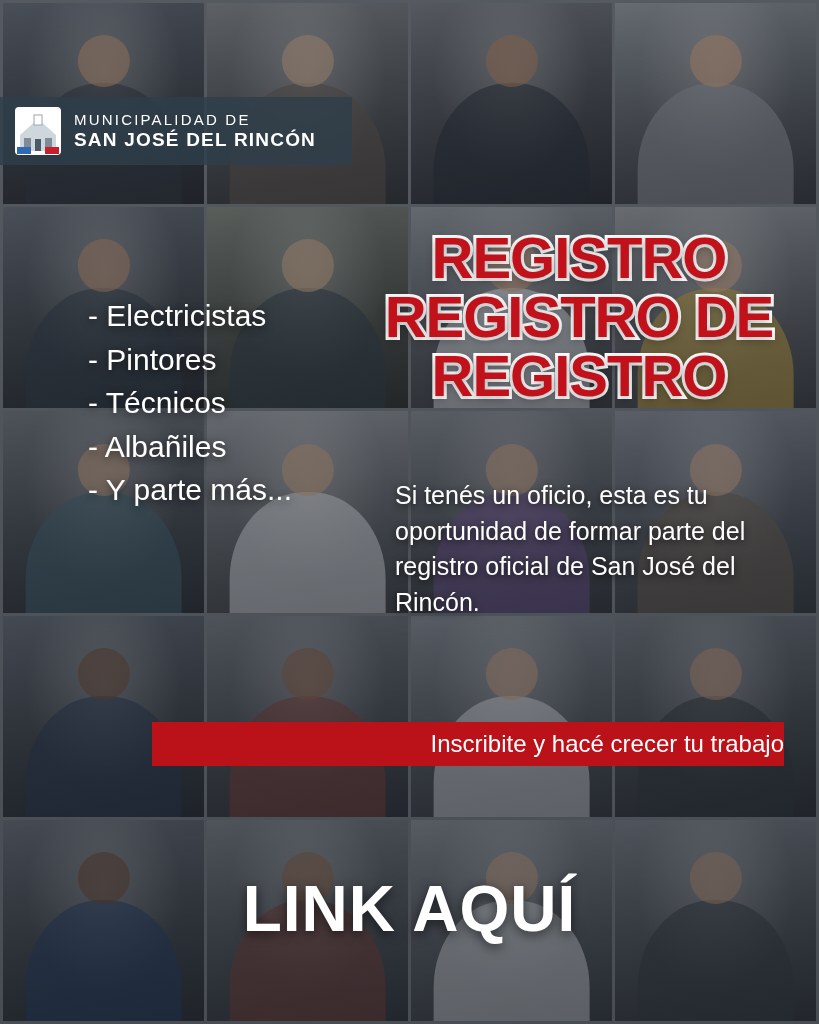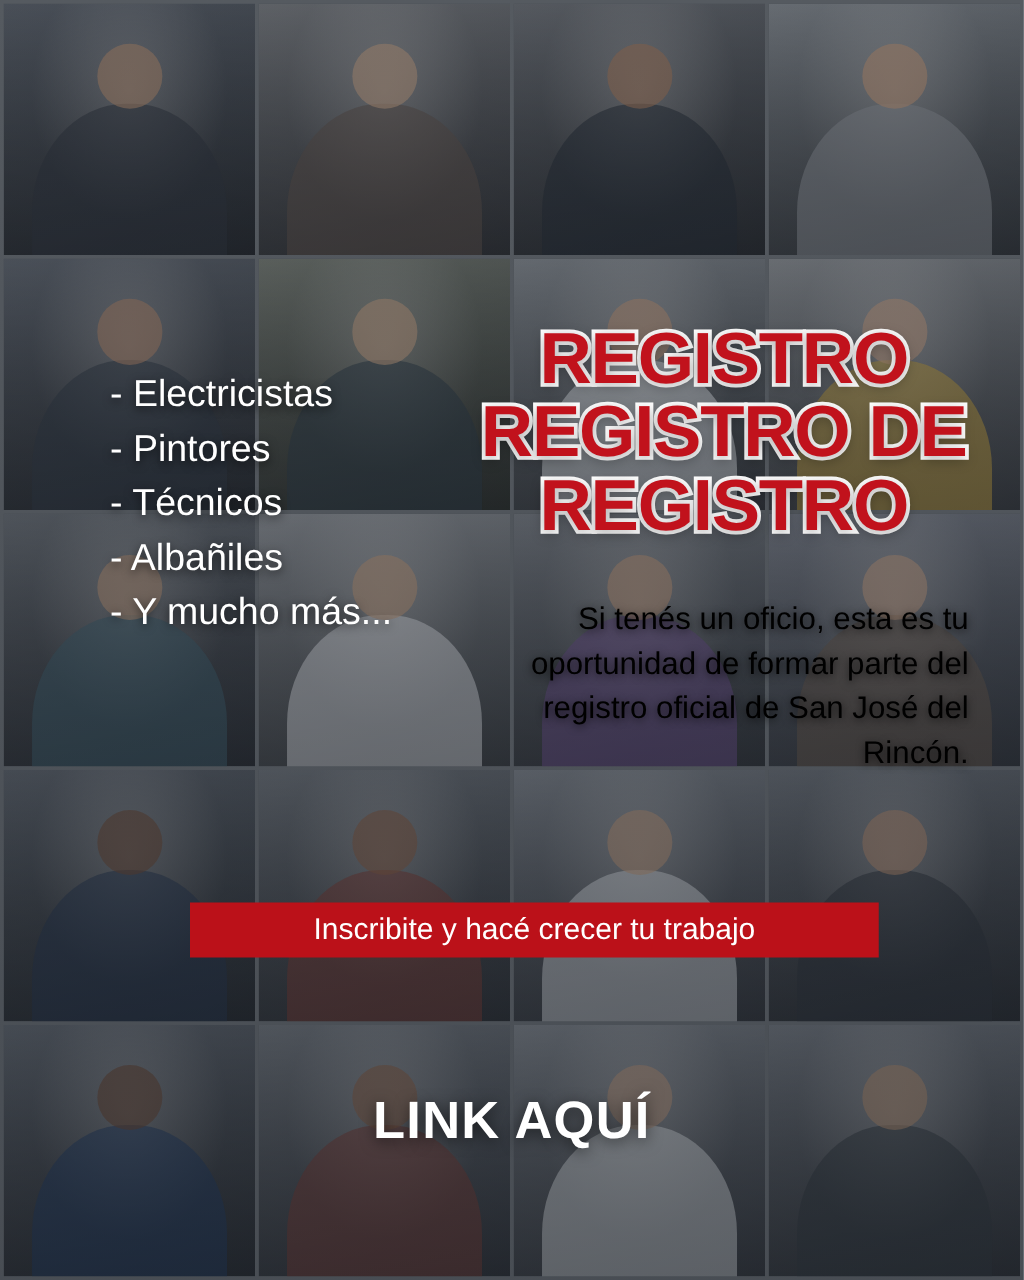--- a/index.html
+++ b/index.html
@@ -140,48 +140,47 @@
     width: 400px;
     text-align: center;
     color: #c1121c;
     font-weight: 800;
     font-size: 58px;
     line-height: 1.02;
     letter-spacing: -1px;
     -webkit-text-stroke: 6px #ffffff;
     paint-order: stroke fill;
     text-shadow: 0 3px 10px rgba(0,0,0,.35);
-    margin-top: 29px;
   }
   .headline span { display: block; }
 
   
   .subtext {
     position: absolute;
     right: 44px;
     top: 478px;
     width: 380px;
-    text-align: right;
-    color: #000000;
+    text-align: left;
+    color: #ffffff;
     font-size: 25px;
     line-height: 1.42;
     text-shadow: 0 2px 7px rgba(0,0,0,.7);
   }
 
   
   .cta-band {
     position: absolute;
     left: 152px;
     top: 722px;
-    width: 551px;
+    width: 632px;
     height: 44px;
     background: #bb1119;
     display: flex;
     align-items: center;
-    justify-content: center;
+    justify-content: flex-end;
     color: #ffffff;
     font-size: 24px;
   }
   .cta-sub {
     position: absolute;
     left: 0;
     right: 0;
     top: 778px;
     text-align: center;
     color: #ffffff;
@@ -190,21 +189,21 @@
   }
 
   
   .link-aqui {
     position: absolute;
     left: 0;
     right: 0;
     top: 872px;
     text-align: center;
     color: #ffffff;
-    font-size: 42px;
+    font-size: 64px;
     font-weight: 800;
     letter-spacing: 1px;
     text-shadow: 0 3px 12px rgba(0,0,0,.6);
   }
 </style>
 </head>
 <body>
 
 <div id="poster">
 
@@ -306,27 +305,45 @@
       </div>
       <div class="cell">
         <div class="ph" style="background: linear-gradient(160deg, rgb(136, 142, 150), rgb(71, 77, 85));"></div>
         <div class="fig" style="background: rgb(48, 54, 61);"></div>
         <div class="head" style="background: rgb(187, 146, 113);"></div>
       </div>
     </div>
 
   <div class="veil"></div>
 
+  <div class="logo-plate">
+    <div class="crest">
+      <svg viewBox="0 0 48 52" width="48" height="52" aria-hidden="true">
+        <rect x="1" y="2" width="46" height="48" rx="4" fill="#ffffff"></rect>
+        <path d="M6 30 L24 14 L42 30 L42 46 L6 46 Z" fill="#cfd6dc"></path>
+        <rect x="20" y="10" width="8" height="10" fill="#ffffff" stroke="#9aa7b2"></rect>
+        <rect x="10" y="33" width="7" height="13" fill="#7f8c98"></rect>
+        <rect x="31" y="33" width="7" height="13" fill="#7f8c98"></rect>
+        <rect x="21" y="34" width="6" height="12" fill="#4a5b68"></rect>
+        <rect x="3" y="42" width="14" height="7" fill="#2f6ab5"></rect>
+        <rect x="31" y="42" width="14" height="7" fill="#c8202a"></rect>
+      </svg>
+    </div>
+    <div class="logo-text">
+      <div class="logo-line1">MUNICIPALIDAD DE</div>
+      <div class="logo-line2">SAN JOSÉ DEL RINCÓN</div>
+    </div>
+  </div>
 
   <div class="trades">
     <div>- Electricistas</div>
     <div>- Pintores</div>
     <div>- Técnicos</div>
     <div>- Albañiles</div>
-    <div>- Y mucho más...</div>
+    <div>- Y parte más...</div>
   </div>
 
   <div class="headline">
     <span>REGISTRO</span>
     <span>REGISTRO DE</span>
     <span>REGISTRO</span>
   </div>
 
   <div class="subtext">Si tenés un oficio, esta es tu oportunidad de formar parte del registro oficial de San José del Rincón.</div>
 

